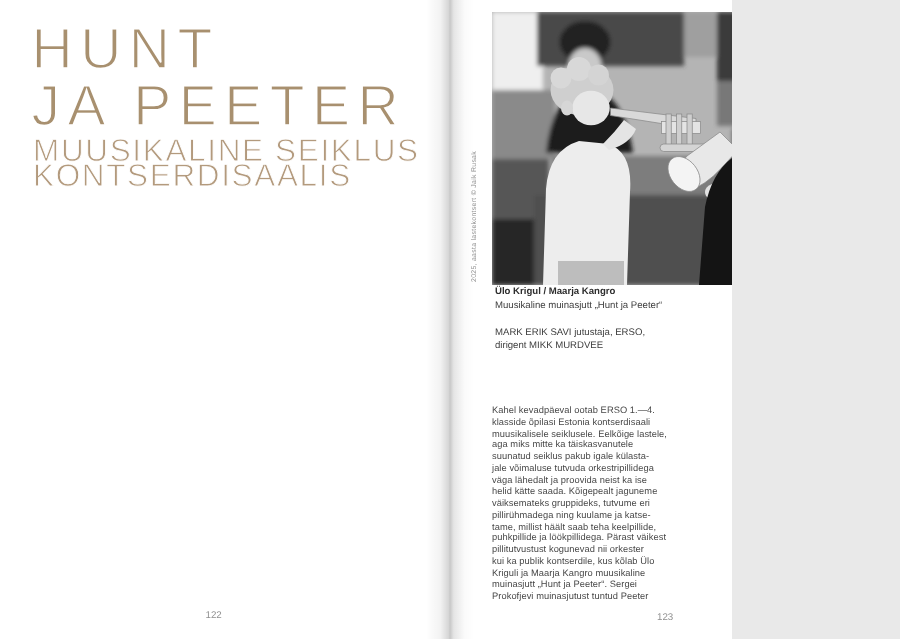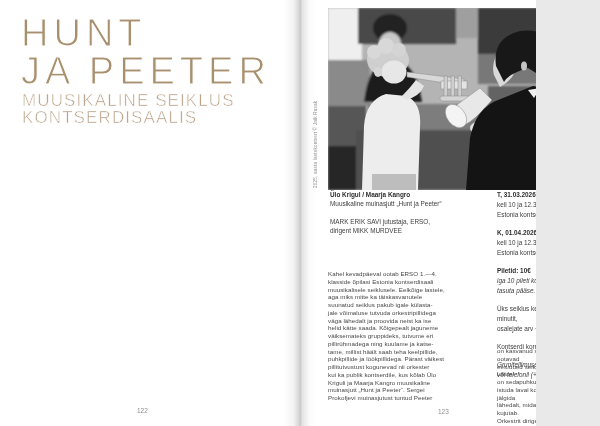--- a/index.html
+++ b/index.html
@@ -1,37 +1,37 @@
 <!DOCTYPE html>
 <html><head>
 <meta charset="utf-8">
 <style>
   html,body{margin:0;padding:0;background:#e9e9e9;}
   #spread{
-    position:relative;width:536px;height:426px;background:#ffffff;
+    position:relative;width:488px;height:426px;background:#ffffff;
     overflow:hidden;font-family:"Liberation Sans",sans-serif;
     -webkit-font-smoothing:antialiased;
   }
   
   #gutter{
     position:absolute;left:284px;top:0;width:32px;height:426px;pointer-events:none;
     background:linear-gradient(to right,
       rgba(0,0,0,0) 0%,rgba(0,0,0,0.05) 30%,rgba(0,0,0,0.16) 47%,
       rgba(0,0,0,0.22) 50%,rgba(0,0,0,0.10) 58%,rgba(0,0,0,0.02) 80%,rgba(0,0,0,0) 100%);
   }
   
   .title{
     position:absolute;left:21px;top:14px;
     font-size:38px;line-height:38px;letter-spacing:5px;font-weight:400;
     color:#a8906f;-webkit-text-stroke:1px #ffffff;
     white-space:pre-line;
   }
   .subtitle{
     position:absolute;left:22px;top:92px;
-    font-size:17px;line-height:17px;letter-spacing:1.1px;font-weight:400;
+    font-size:21px;line-height:17px;letter-spacing:1.1px;font-weight:400;
     color:#b39a7d;-webkit-text-stroke:0.6px #ffffff;
     white-space:pre-line;
   }
   .pagenum{position:absolute;font-size:6.5px;color:#8f8f8f;}
   #pagenum-left{left:137px;top:407px;}
   #pagenum-right{left:438px;top:408px;}
   
   #photo{position:absolute;left:328px;top:8px;width:260px;height:182px;background:#b4b4b4;}
   #photo svg{display:block;width:260px;height:182px;}
   #photo-credit{

